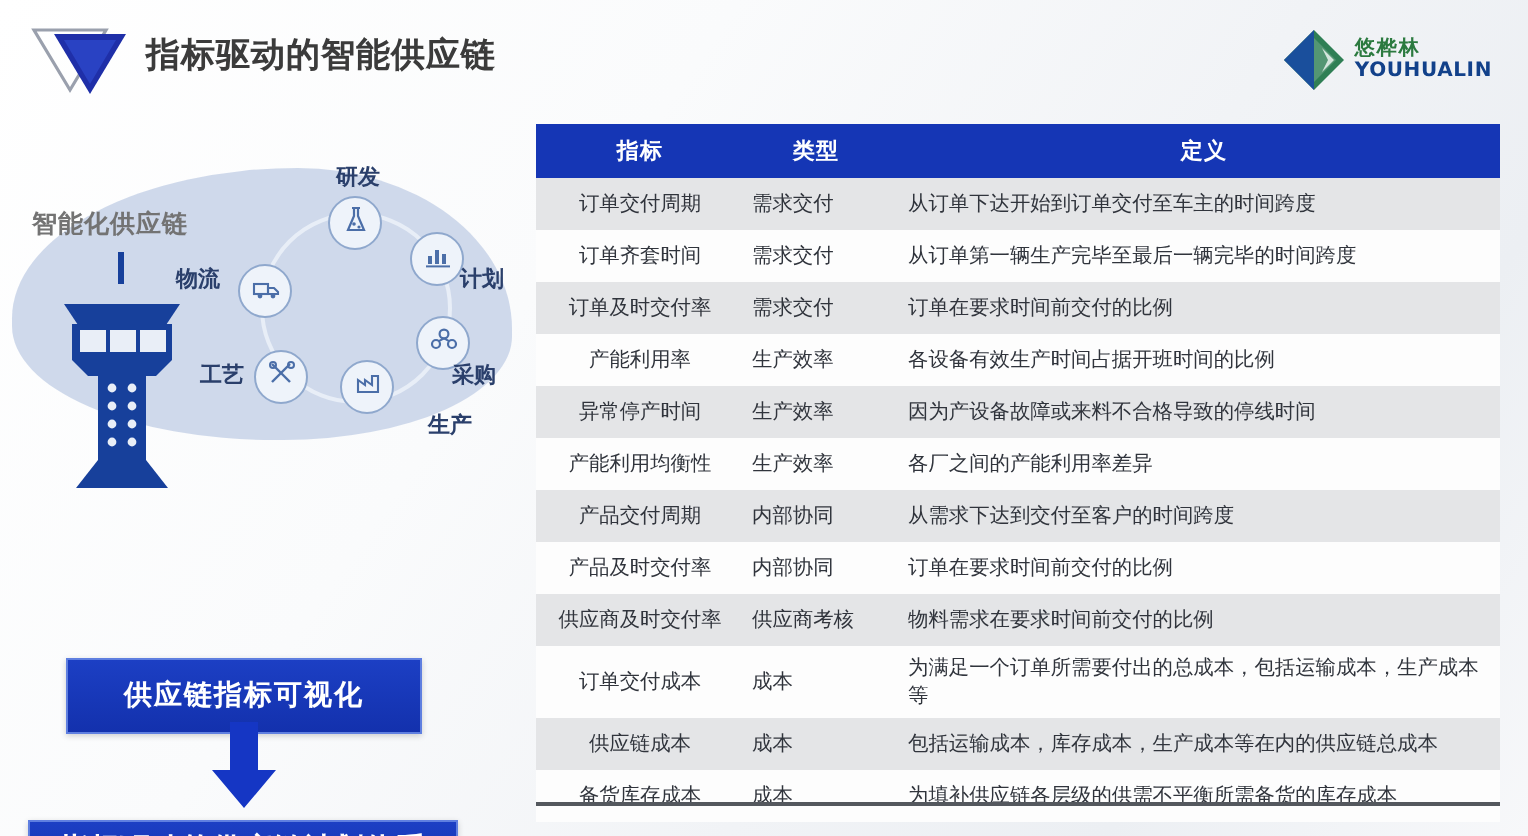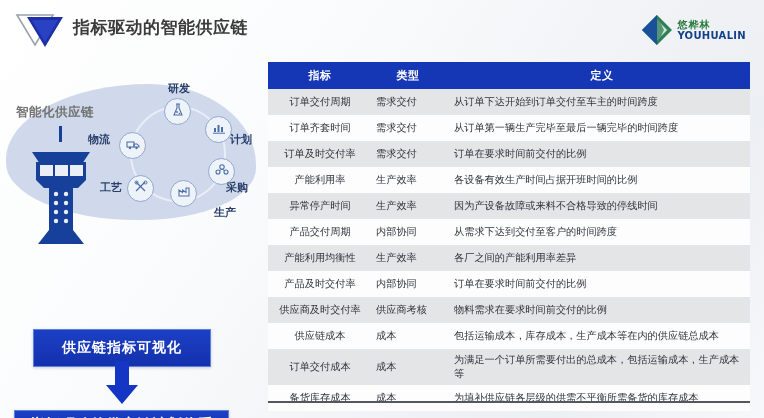--- a/index.html
+++ b/index.html
@@ -282,48 +282,48 @@
         <td class="c-ind">产能利用率</td>
         <td class="c-typ">生产效率</td>
         <td class="c-def">各设备有效生产时间占据开班时间的比例</td>
       </tr>
       <tr>
         <td class="c-ind">异常停产时间</td>
         <td class="c-typ">生产效率</td>
         <td class="c-def">因为产设备故障或来料不合格导致的停线时间</td>
       </tr>
       <tr>
+        <td class="c-ind">产能利用均衡性</td>
+        <td class="c-typ">生产效率</td>
+        <td class="c-def">各厂之间的产能利用率差异</td>
+      </tr>
+      <tr>
         <td class="c-ind">产品交付周期</td>
         <td class="c-typ">内部协同</td>
         <td class="c-def">从需求下达到交付至客户的时间跨度</td>
       </tr>
       <tr>
-        <td class="c-ind">产能利用均衡性</td>
-        <td class="c-typ">生产效率</td>
-        <td class="c-def">各厂之间的产能利用率差异</td>
-      </tr>
-      <tr>
         <td class="c-ind">产品及时交付率</td>
         <td class="c-typ">内部协同</td>
         <td class="c-def">订单在要求时间前交付的比例</td>
       </tr>
       <tr>
         <td class="c-ind">供应商及时交付率</td>
         <td class="c-typ">供应商考核</td>
         <td class="c-def">物料需求在要求时间前交付的比例</td>
       </tr>
       <tr>
+        <td class="c-ind">订单交付成本</td>
+        <td class="c-typ">成本</td>
+        <td class="c-def">为满足一个订单所需要付出的总成本，包括运输成本，生产成本等</td>
+      </tr>
+      <tr>
         <td class="c-ind">供应链成本</td>
         <td class="c-typ">成本</td>
         <td class="c-def">包括运输成本，库存成本，生产成本等在内的供应链总成本</td>
-      </tr>
-      <tr>
-        <td class="c-ind">订单交付成本</td>
-        <td class="c-typ">成本</td>
-        <td class="c-def">为满足一个订单所需要付出的总成本，包括运输成本，生产成本等</td>
       </tr>
       <tr>
         <td class="c-ind">备货库存成本</td>
         <td class="c-typ">成本</td>
         <td class="c-def">为填补供应链各层级的供需不平衡所需备货的库存成本</td>
       </tr>
     </tbody>
   </table>
 </div>
 <div class="bottomline"></div>

